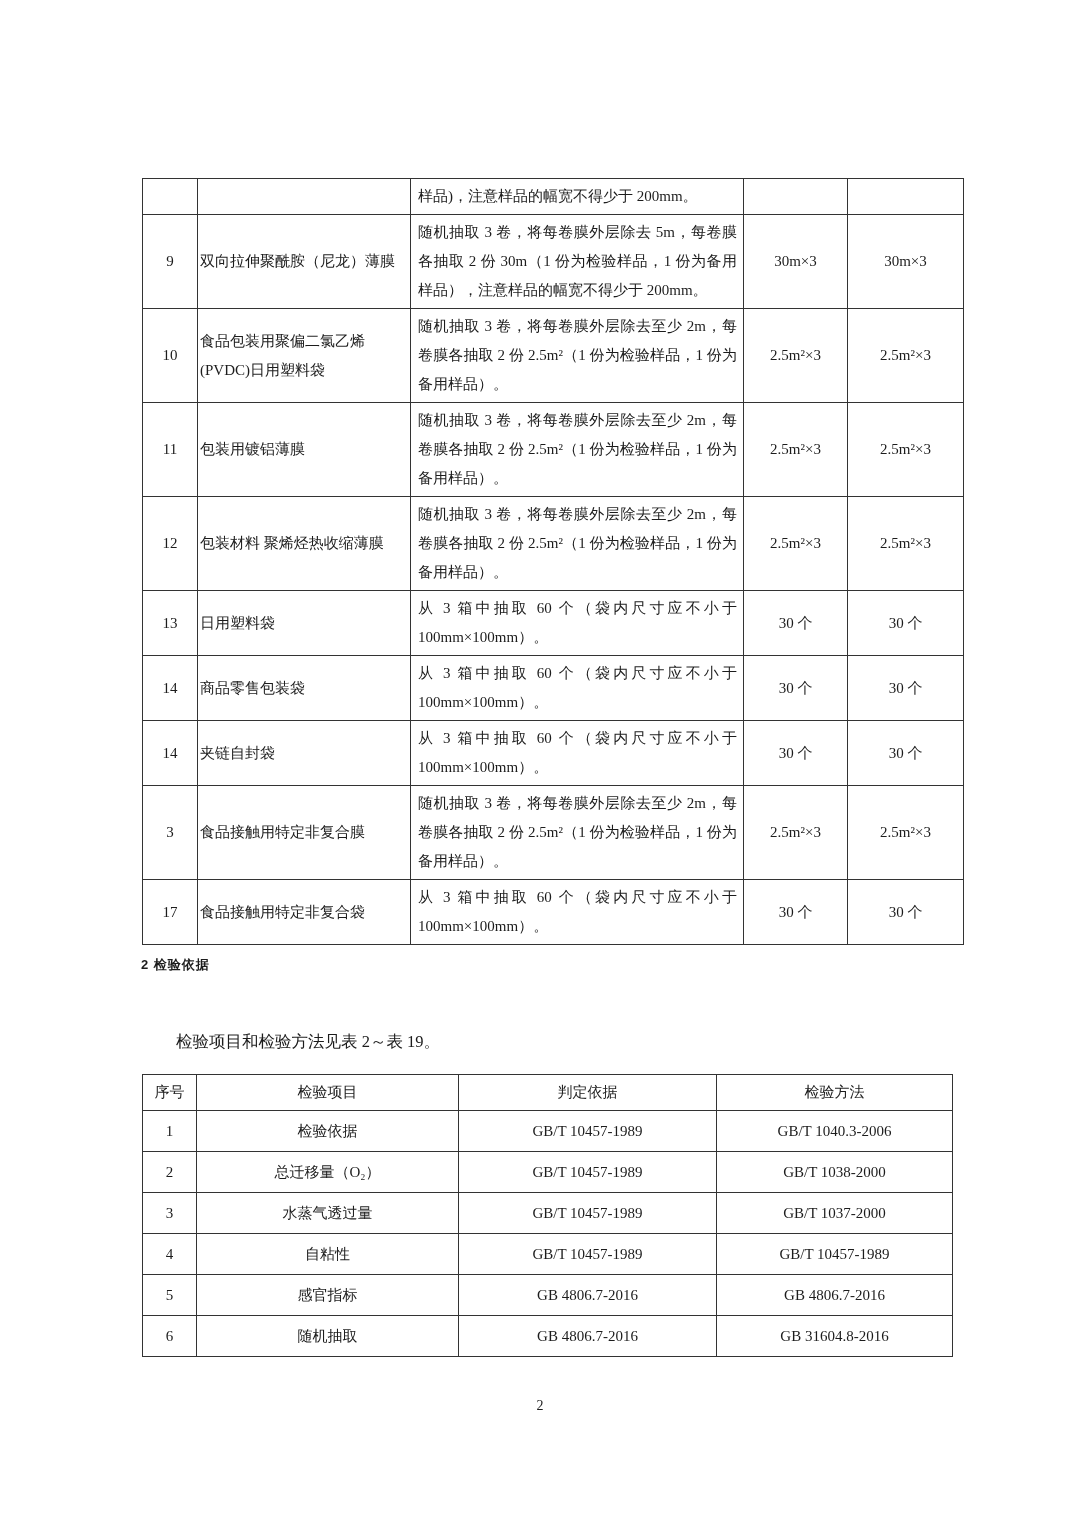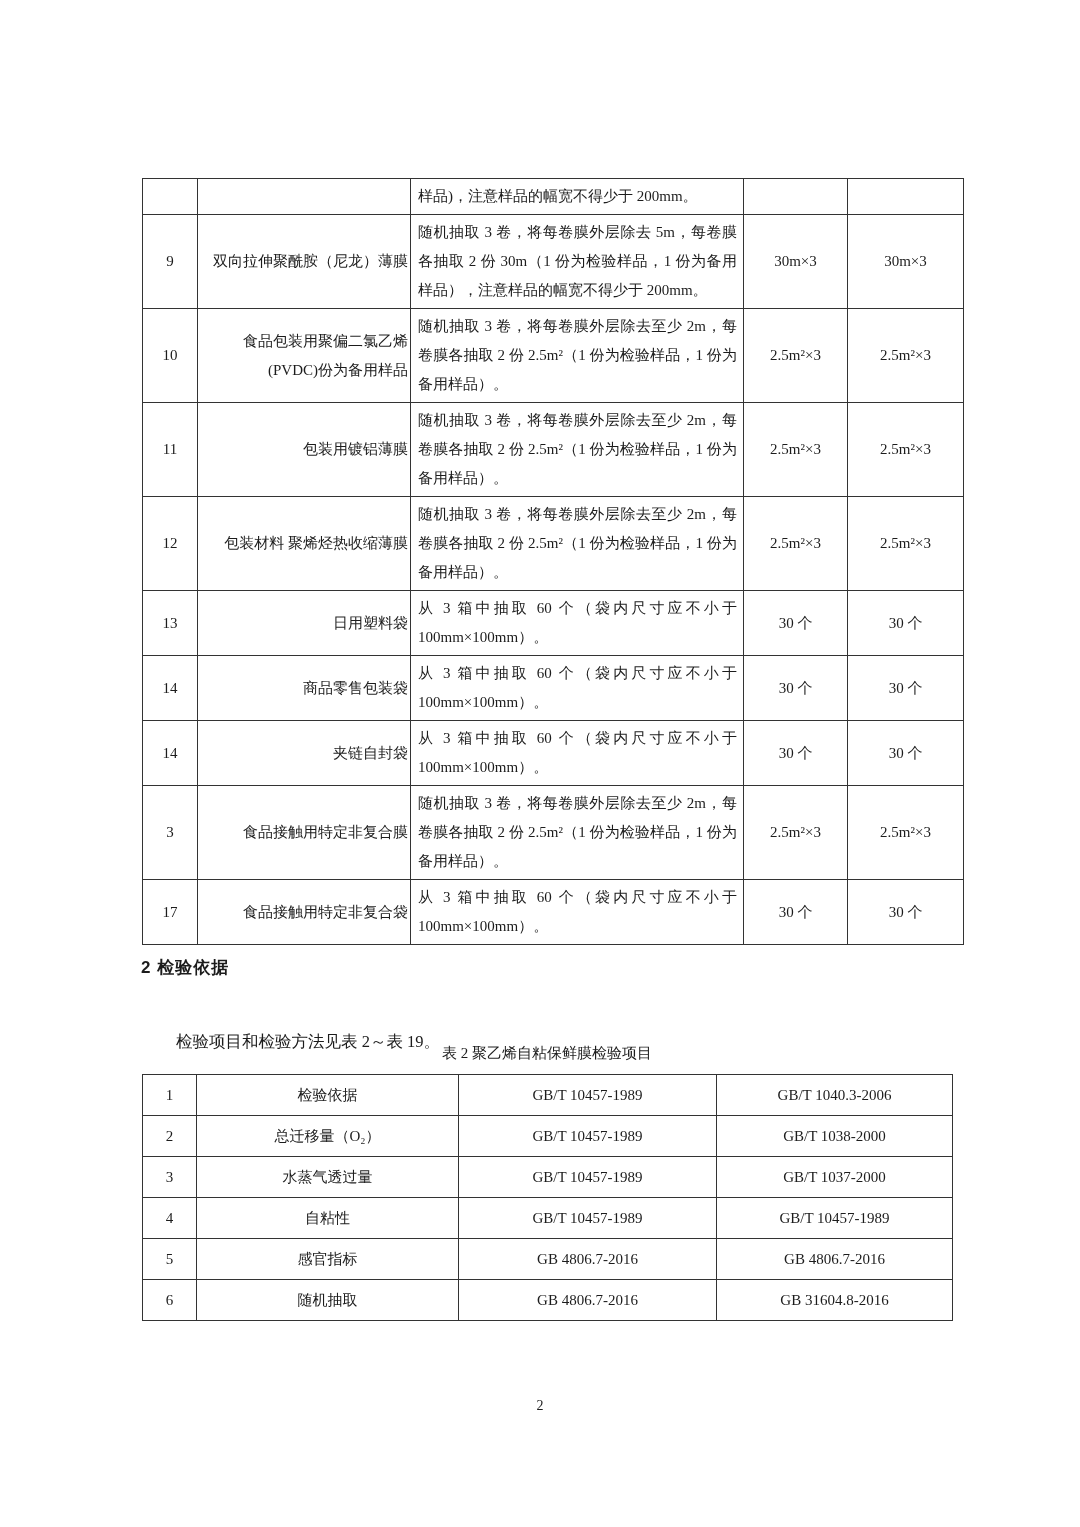--- a/index.html
+++ b/index.html
@@ -14,30 +14,30 @@
     vertical-align:middle; overflow:hidden; padding:0;
   }
   
   .t1 { left:142px; top:178px; width:821px; }
   .t2 { left:142px; top:1074px; width:810px; }
   .c  { text-align:center; }
   .meth {
     text-align:justify; text-align-last:left;
     padding:3px 6px 3px 7px; line-height:29px;
   }
-  .prod { text-align:right; line-height:29px; padding:0 2px; }
+  .prod { text-align:left; line-height:29px; padding:0 2px; }
   .rh45{height:32px} .rh93{height:93px} .rh89{height:89px} .rh87{height:87px}
   .rh86{height:86px} .rh62{height:62px} .rh60{height:60px} .rh88{height:88px}
   .rh59{height:59px}
   .hh36{height:36px} .hr41{height:41px}
   
   .sec {
     position:absolute; left:141px; top:956px;
     font-family:"Liberation Sans","DejaVu Sans",sans-serif;
-    font-weight:bold; font-size:17px; letter-spacing:1px;
+    font-weight:bold; font-size:13px; letter-spacing:1px;
   }
   .par { position:absolute; left:176px; top:1031px; font-size:16.5px; }
   .cap { position:absolute; left:142px; top:1044px; width:810px;
          text-align:center; font-size:15px; }
   .pageno { position:absolute; left:0; top:1398px; width:1080px;
             text-align:center; font-size:14px; }
 </style>
 </head>
 <body>
 
@@ -61,21 +61,21 @@
       </tr>
       <tr class="rh93">
         <td class="c">9</td>
         <td class="prod">双向拉伸聚酰胺（尼龙）薄膜</td>
         <td class="meth">随机抽取 3 卷，将每卷膜外层除去 5m，每卷膜各抽取 2 份 30m（1 份为检验样品，1 份为备用样品），注意样品的幅宽不得少于 200mm。</td>
         <td class="c">30m×3</td>
         <td class="c">30m×3</td>
       </tr>
       <tr class="rh89">
         <td class="c">10</td>
-        <td class="prod">食品包装用聚偏二氯乙烯(PVDC)份为备用样品</td>
+        <td class="prod">食品包装用聚偏二氯乙烯(PVDC)日用塑料袋</td>
         <td class="meth">随机抽取 3 卷，将每卷膜外层除去至少 2m，每卷膜各抽取 2 份 2.5m²（1 份为检验样品，1 份为备用样品）。</td>
         <td class="c">2.5m²×3</td>
         <td class="c">2.5m²×3</td>
       </tr>
       <tr class="rh87">
         <td class="c">11</td>
         <td class="prod">包装用镀铝薄膜</td>
         <td class="meth">随机抽取 3 卷，将每卷膜外层除去至少 2m，每卷膜各抽取 2 份 2.5m²（1 份为检验样品，1 份为备用样品）。</td>
         <td class="c">2.5m²×3</td>
         <td class="c">2.5m²×3</td>
@@ -121,30 +121,35 @@
         <td class="meth">从 3 箱中抽取 60 个（袋内尺寸应不小于 100mm×100mm）。</td>
         <td class="c">30 个</td>
         <td class="c">30 个</td>
       </tr>
     </tbody>
   </table>
 
   <div class="sec">2 检验依据</div>
   <div class="par">检验项目和检验方法见表 2～表 19。</div>
 
-  <div class="cap">表 2 聚乙烯自粘保鲜膜检验项目</div>
 
   <table class="t2">
     <colgroup>
       <col style="width:54px">
         <col style="width:262px">
         <col style="width:258px">
         <col style="width:236px">
     </colgroup>
     <tbody>
+      <tr class="hh36">
+        <td class="c">序号</td>
+        <td class="c">检验项目</td>
+        <td class="c">判定依据</td>
+        <td class="c">检验方法</td>
+      </tr>
       <tr class="hr41">
         <td class="c">1</td>
         <td class="c">检验依据</td>
         <td class="c">GB/T 10457-1989</td>
         <td class="c">GB/T 1040.3-2006</td>
       </tr>
       <tr class="hr41">
         <td class="c">2</td>
         <td class="c">总迁移量（O₂）</td>
         <td class="c">GB/T 10457-1989</td>

